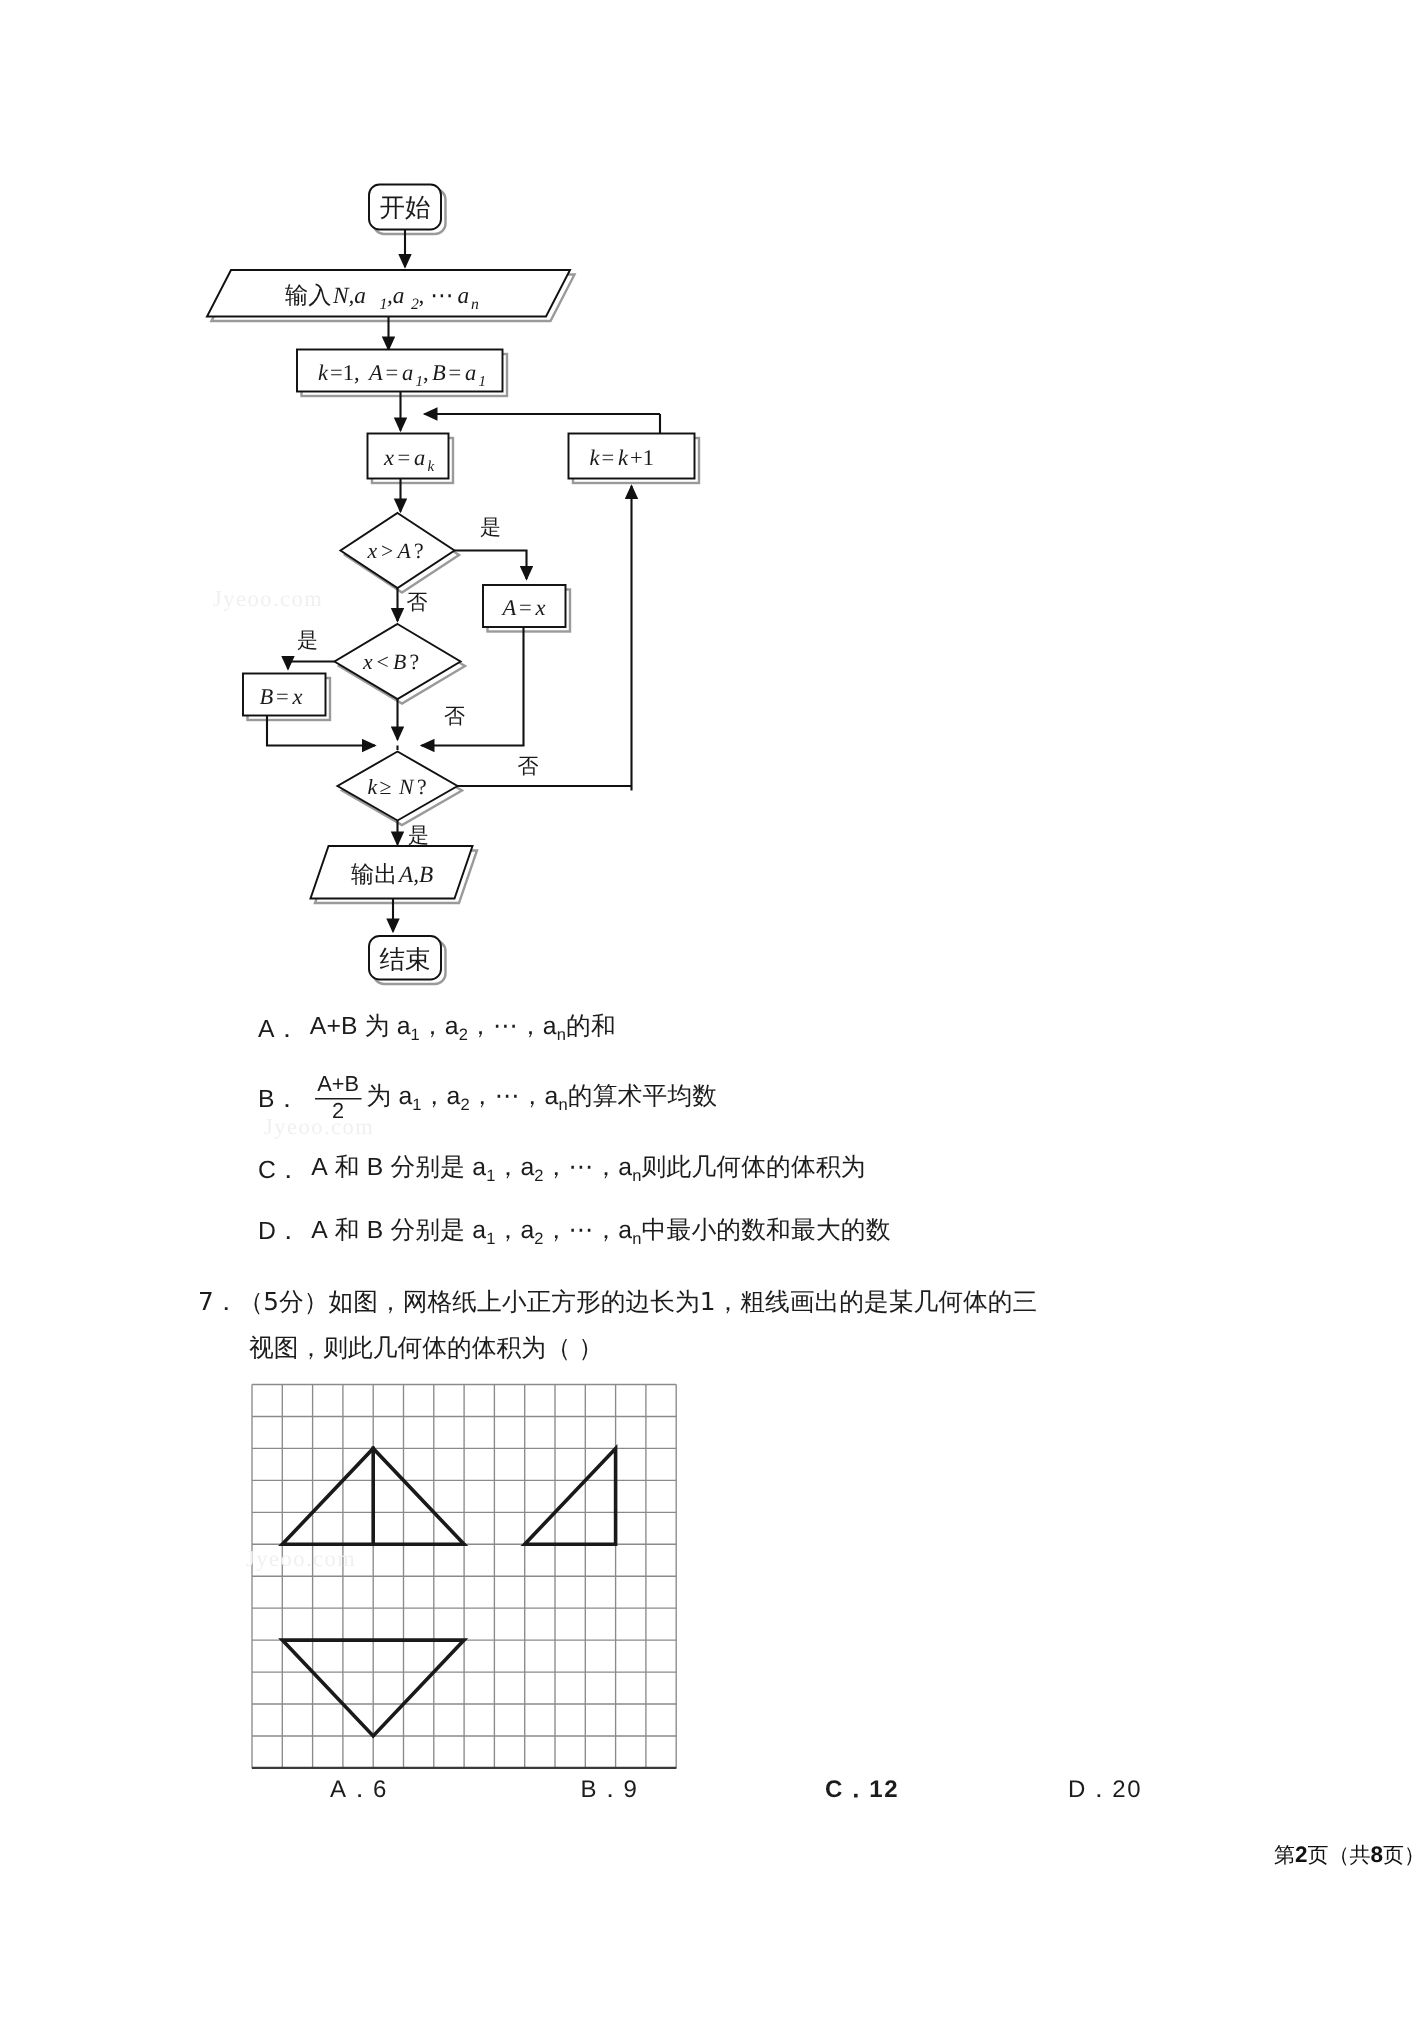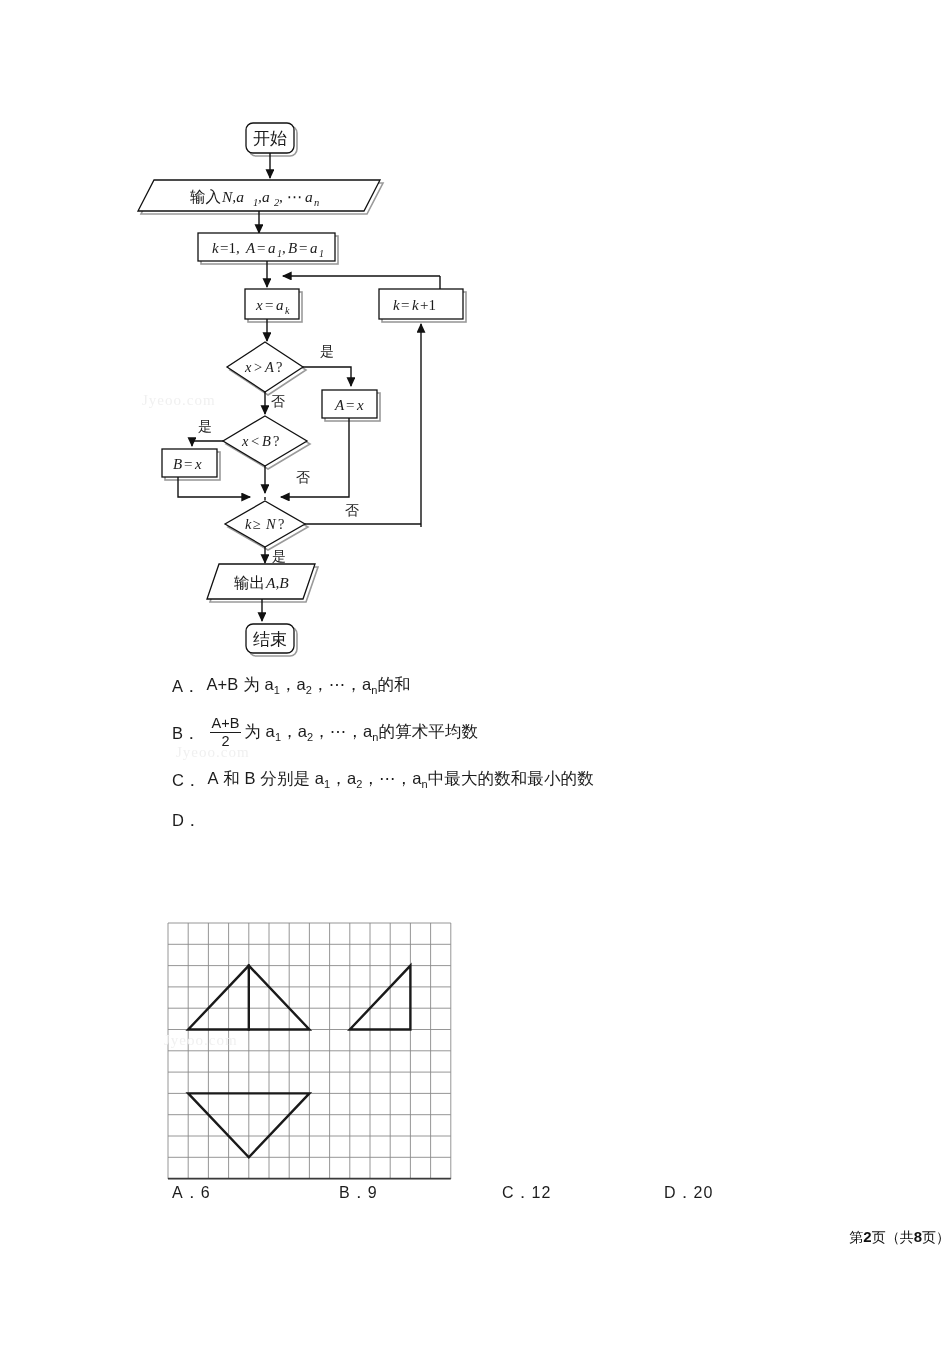--- a/index.html
+++ b/index.html
@@ -114,24 +114,25 @@
     top: 1183px;
     width: 640px;
     font-family: "Liberation Sans", sans-serif;
     font-size: 16px;
     color: #1c1c1c;
   }
   .choices .c {
     position: absolute;
     white-space: nowrap;
     letter-spacing: 1px;
+    margin-left: 48px;
   }
   .c-a { left: 0; }
   .c-b { left: 167px; }
-  .c-c { left: 330px; }
+  .c-c { left: 330px; font-weight: bold; }
   .c-d { left: 492px; }
 
   
   .footer {
     position: absolute;
     left: 0;
     top: 1228px;
     width: 950px;
     text-align: right;
     font-family: "DejaVu Sans", "Liberation Sans", sans-serif;
@@ -330,30 +331,35 @@
       <span class="opt-tag">B．</span>
       <span class="frac">
         <span class="num">A+B</span>
         <span class="den">2</span>
       </span>
       <span class="opt-body"><span class="cjk">为</span>&nbsp;a<span class="sub">1</span><span class="cjk">，</span>a<span class="sub">2</span><span class="cjk">，⋯，</span>a<span class="sub">n</span><span class="cjk">的算术平均数</span></span>
     </div>
 
     <div class="opt-line">
       <span class="opt-tag">C．</span>
-      <span class="opt-body">A&nbsp;<span class="cjk">和</span>&nbsp;B&nbsp;<span class="cjk">分别是</span>&nbsp;a<span class="sub">1</span><span class="cjk">，</span>a<span class="sub">2</span><span class="cjk">，⋯，</span>a<span class="sub">n</span><span class="cjk">中最大的数和最小的数</span></span>
+      <span class="opt-body">A&nbsp;<span class="cjk">和</span>&nbsp;B&nbsp;<span class="cjk">分别是</span>&nbsp;a<span class="sub">1</span><span class="cjk">，</span>a<span class="sub">2</span><span class="cjk">，⋯，</span>a<span class="sub">n</span><span class="cjk">则此几何体的体积为</span></span>
     </div>
 
     <div class="opt-line">
       <span class="opt-tag">D．</span>
+      <span class="opt-body">A&nbsp;<span class="cjk">和</span>&nbsp;B&nbsp;<span class="cjk">分别是</span>&nbsp;a<span class="sub">1</span><span class="cjk">，</span>a<span class="sub">2</span><span class="cjk">，⋯，</span>a<span class="sub">n</span><span class="cjk">中最小的数和最大的数</span></span>
     </div>
   </div>
 
   <span class="wm wm2">Jyeoo.com</span>
 
+  <div class="q7">
+    <span class="qnum">7．</span><span>（5分）</span><span>如图，网格纸上小正方形的边长为1，粗线画出的是某几何体的三</span>
+    <span class="l2">视图，则此几何体的体积为（      ）</span>
+  </div>
 
   <div class="figure">
     <svg width="292" height="258" viewBox="0 0 292 258" xmlns="http://www.w3.org/2000/svg">
 
       <g stroke="#8a8a8a" stroke-width="0.9">
 
         <line x1="1" y1="1" x2="1" y2="257"></line>
         <line x1="21.2" y1="1" x2="21.2" y2="257"></line>
         <line x1="41.4" y1="1" x2="41.4" y2="257"></line>
         <line x1="61.6" y1="1" x2="61.6" y2="257"></line>

